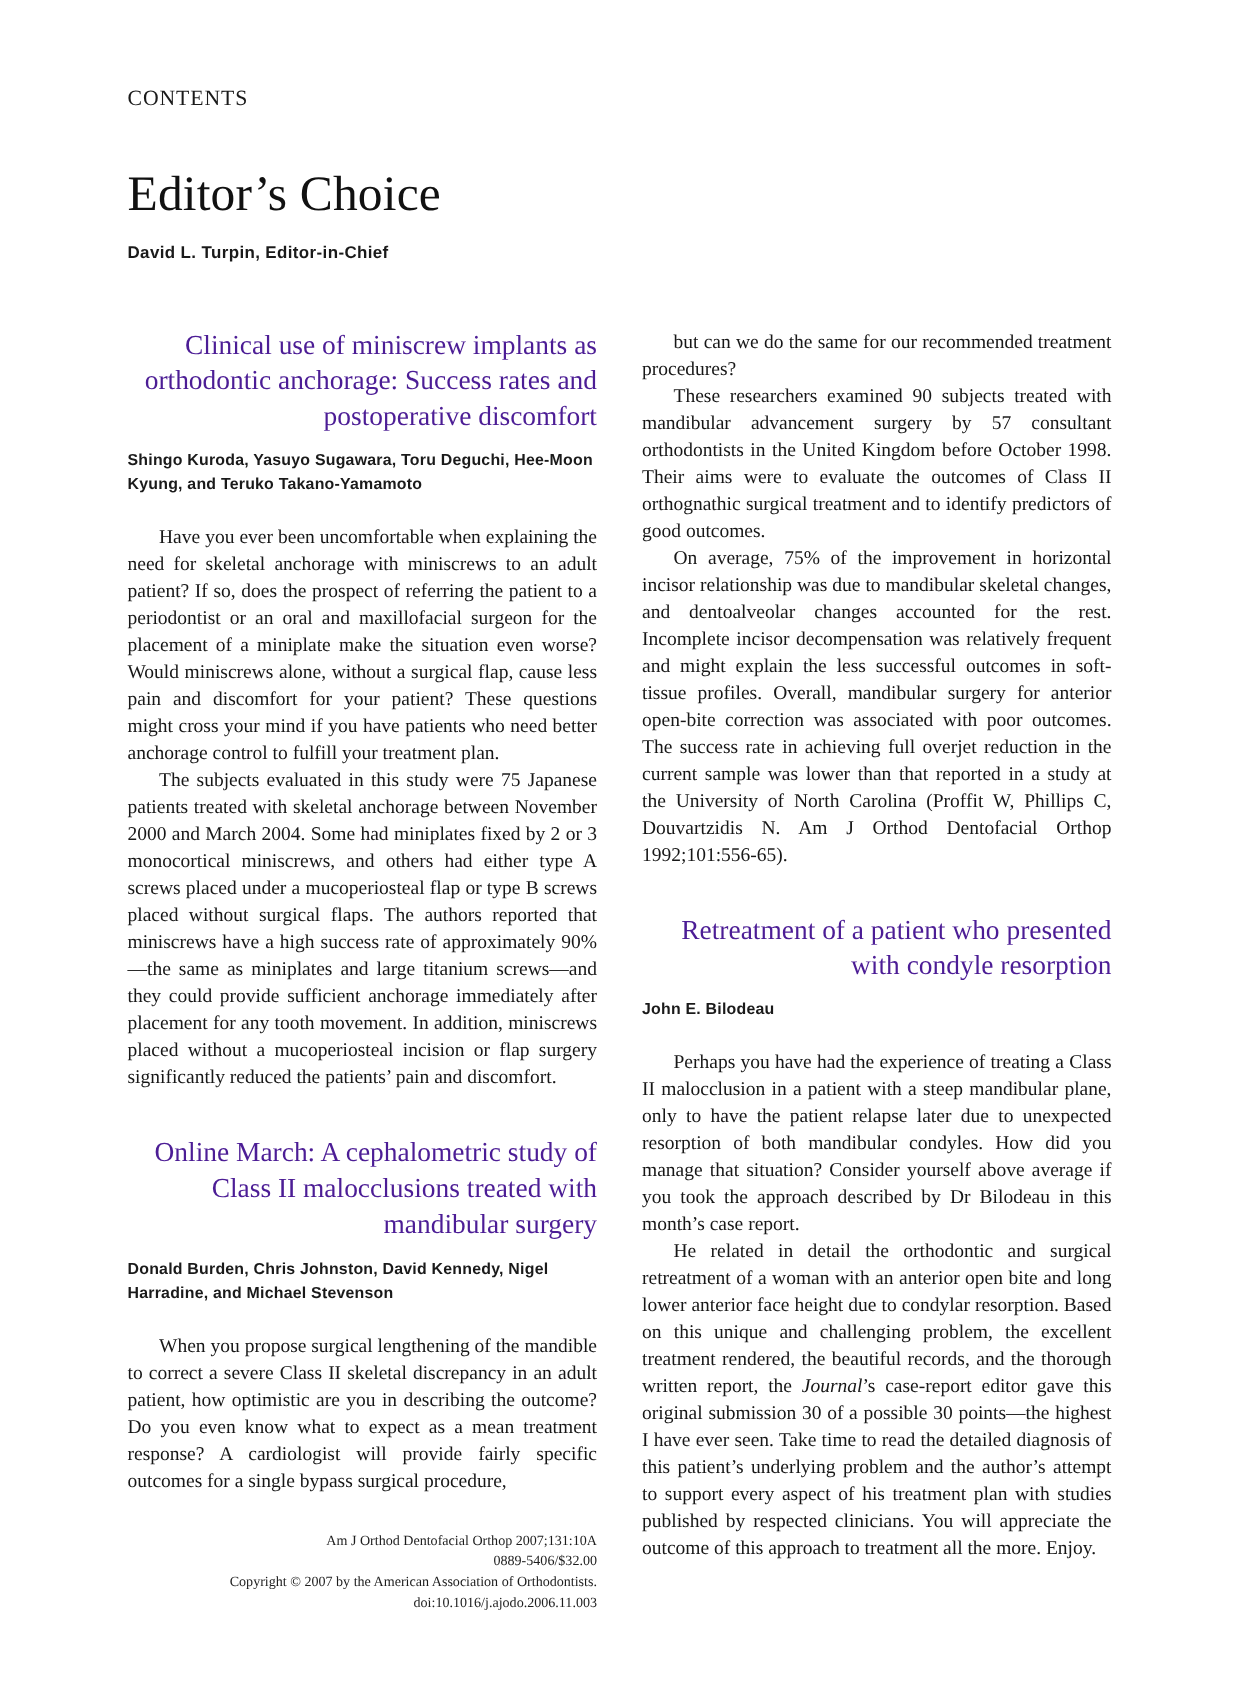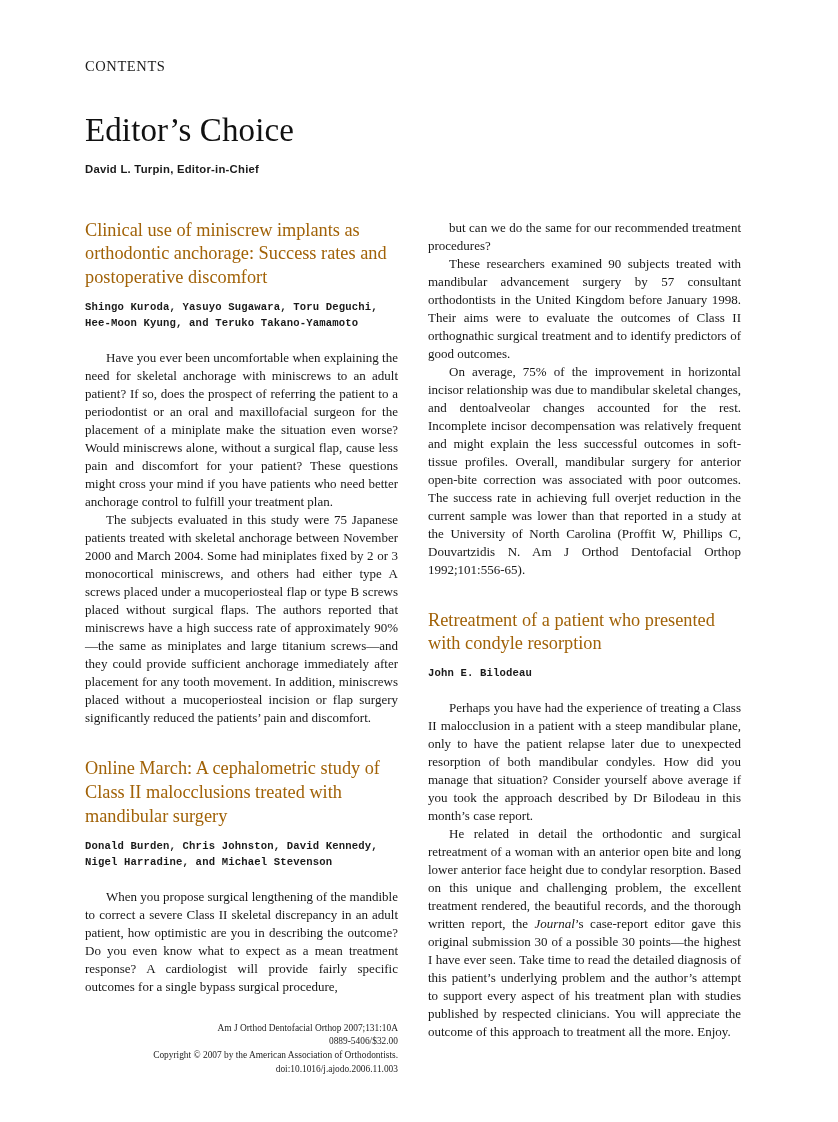--- a/index.html
+++ b/index.html
@@ -67,24 +67,25 @@
   }
   .col-left  { left: 0; }
   .col-right { left: 343px; }
 
   h2.art-title {
     font-family: "Liberation Serif", serif;
     font-weight: normal;
     font-size: 18.3px;
     line-height: 1.30;
     margin: 0 0 9px 0;
-    color: #a16207;
+    color: #4c1d95;
+    text-align: right;
   }
   .byline {
-    font-family: Liberation Mono, monospace;
+    font-family: Liberation Sans, sans-serif;
     font-size: 10.6px;
     font-weight: bold;
     line-height: 1.52;
     letter-spacing: 0.15px;
     color: #1a1a1a;
     margin: 0 0 18px 0;
   }
   p.body {
     font-family: "Liberation Serif", serif;
     font-size: 13px;
@@ -147,21 +148,21 @@
           <div>Copyright © 2007 by the American Association of Orthodontists.</div>
           <div>doi:10.1016/j.ajodo.2006.11.003</div>
         </div>
 
       </div>
 
       <div class="col col-right">
 
         <section>
           <p class="body">but can we do the same for our recommended treatment procedures?</p>
-          <p class="body">These researchers examined 90 subjects treated with mandibular advancement surgery by 57 consultant orthodontists in the United Kingdom before January 1998. Their aims were to evaluate the outcomes of Class II orthognathic surgical treatment and to identify predictors of good outcomes.</p>
+          <p class="body">These researchers examined 90 subjects treated with mandibular advancement surgery by 57 consultant orthodontists in the United Kingdom before October 1998. Their aims were to evaluate the outcomes of Class II orthognathic surgical treatment and to identify predictors of good outcomes.</p>
           <p class="body gap-after-para">On average, 75% of the improvement in horizontal incisor relationship was due to mandibular skeletal changes, and dentoalveolar changes accounted for the rest. Incomplete incisor decompensation was relatively frequent and might explain the less successful outcomes in soft-tissue profiles. Overall, mandibular surgery for anterior open-bite correction was associated with poor outcomes. The success rate in achieving full overjet reduction in the current sample was lower than that reported in a study at the University of North Carolina (Proffit W, Phillips C, Douvartzidis N. Am J Orthod Dentofacial Orthop 1992;101:556-65).</p>
         </section>
 
         <section class="gap-before-head">
           <h2 class="art-title">Retreatment of a patient who presented with condyle resorption</h2>
           <div class="byline">John E. Bilodeau</div>
           <p class="body">Perhaps you have had the experience of treating a Class II malocclusion in a patient with a steep mandibular plane, only to have the patient relapse later due to unexpected resorption of both mandibular condyles. How did you manage that situation? Consider yourself above average if you took the approach described by Dr Bilodeau in this month’s case report.</p>
           <p class="body"><span>He related in detail the orthodontic and surgical retreatment of a woman with an anterior open bite and long lower anterior face height due to condylar resorption. Based on this unique and challenging problem, the excellent treatment rendered, the beautiful records, and the thorough written report, the </span><em class="jn">Journal</em><span>’s case-report editor gave this original submission 30 of a possible 30 points—the highest I have ever seen. Take time to read the detailed diagnosis of this patient’s underlying problem and the author’s attempt to support every aspect of his treatment plan with studies published by respected clinicians. You will appreciate the outcome of this approach to treatment all the more. Enjoy.</span></p>
         </section>
 

